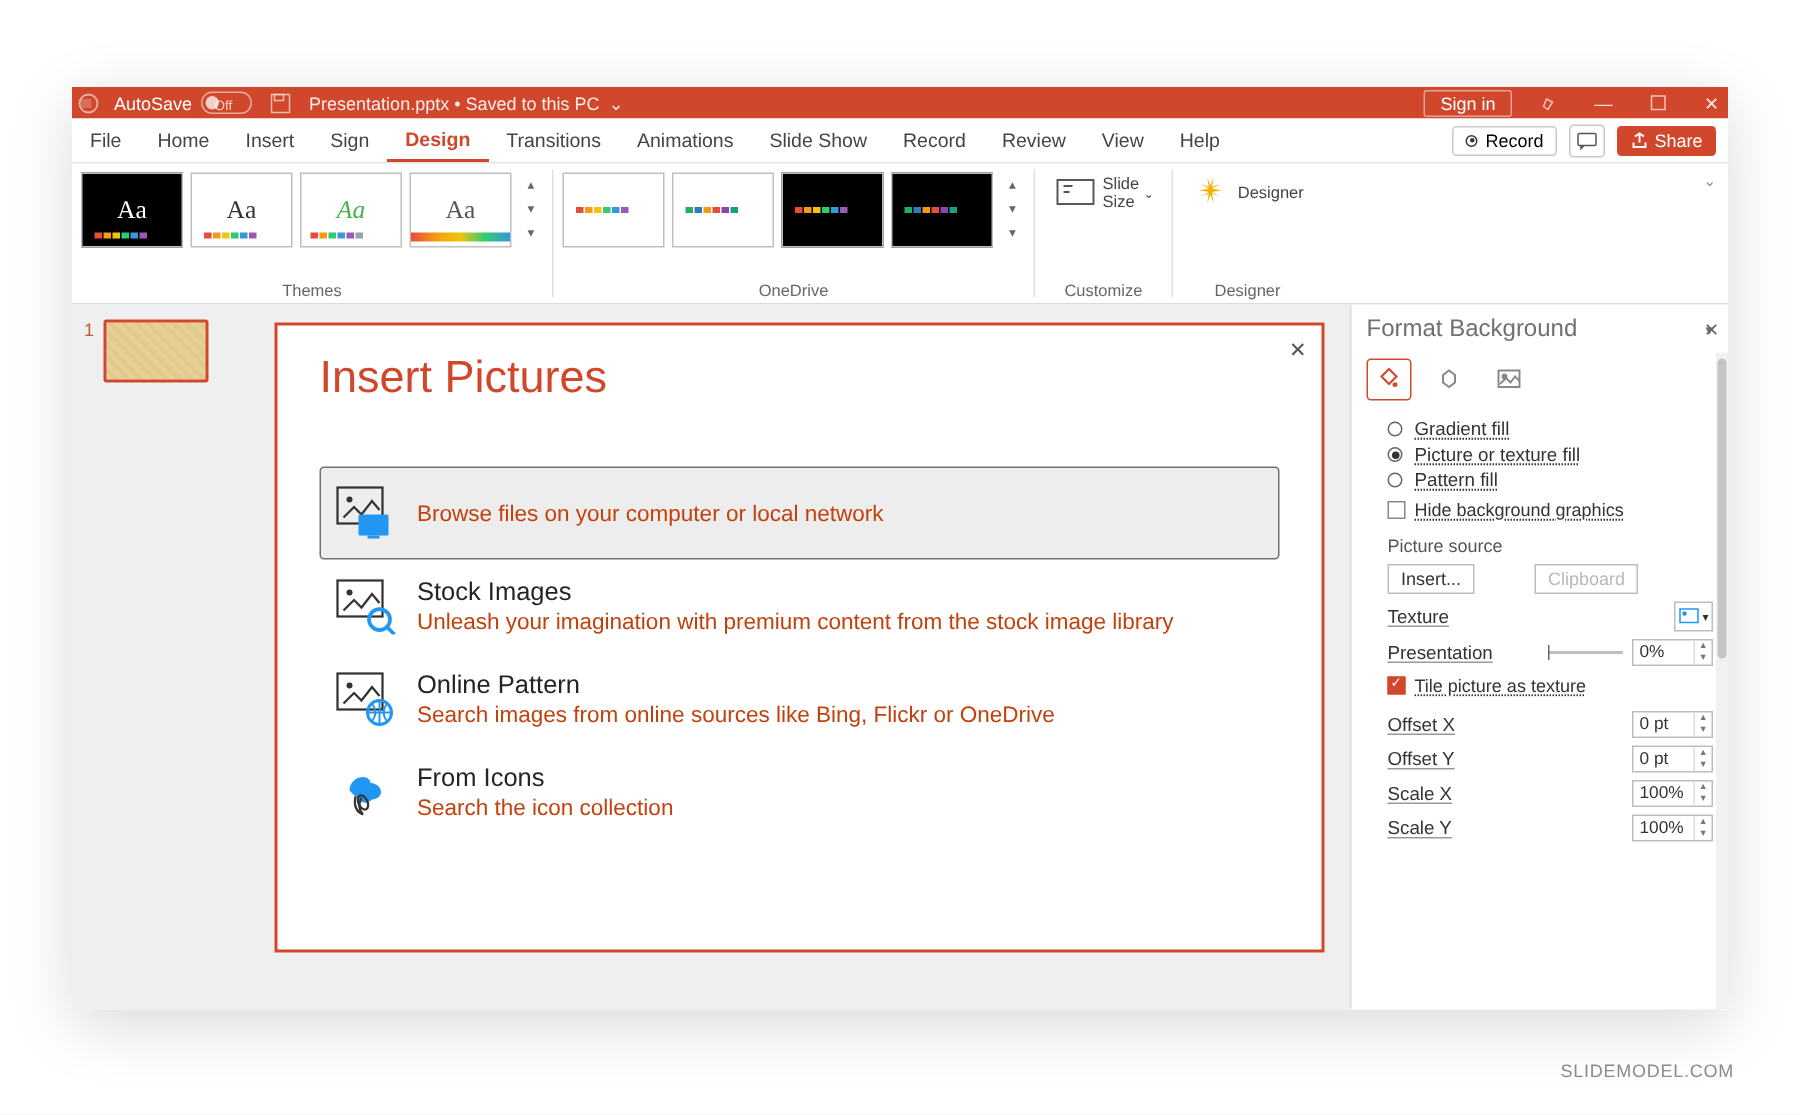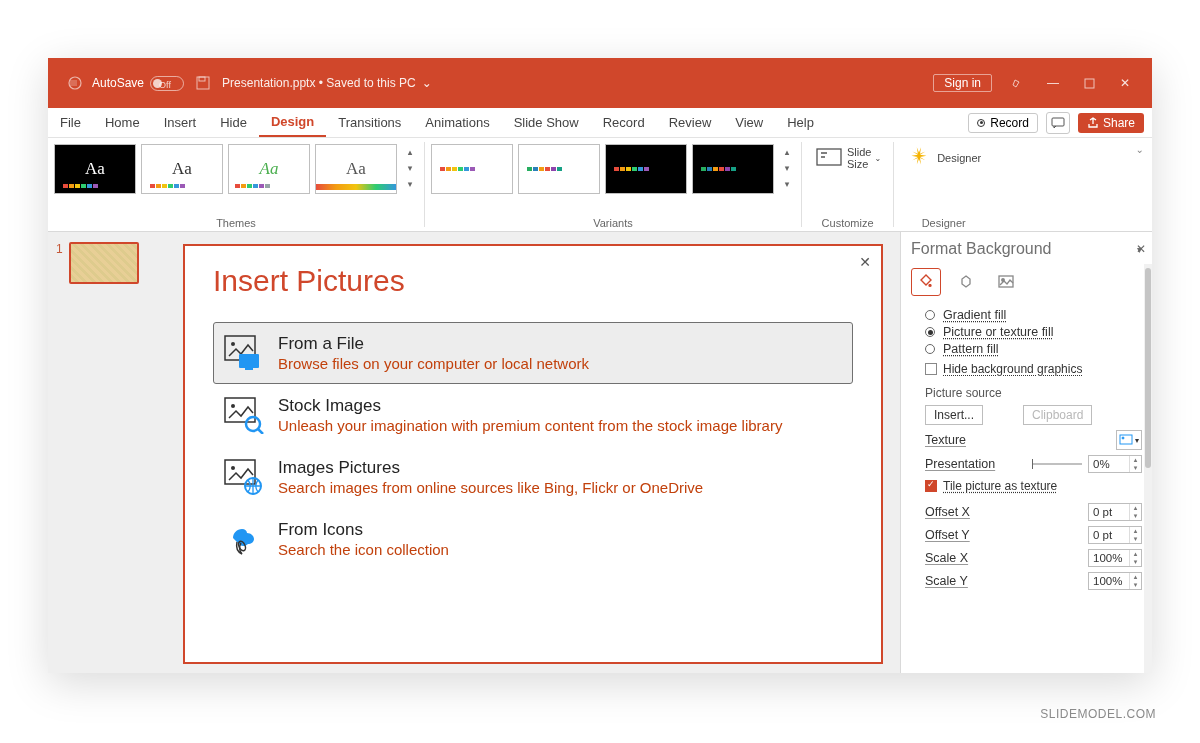--- a/index.html
+++ b/index.html
@@ -1,18 +1,18 @@
 <!DOCTYPE html>
 <html><head>
 <meta charset="utf-8">
 <style>
 * { margin:0; padding:0; box-sizing:border-box; font-family:"Segoe UI",Arial,sans-serif; }
 body { background:#fff; width:1200px; height:743px; position:relative; overflow:hidden; }
 .app { position:absolute; left:48px; top:58px; width:1104px; height:615px; box-shadow:0 10px 40px rgba(0,0,0,0.15); background:#fff; display:flex; flex-direction:column; }
-.titlebar { height:50px; background:#d0472b; display:flex; align-items:center; padding:0 16px; color:#fff; font-size:12px; }
+.titlebar { height:21px; background:#d0472b; display:flex; align-items:center; padding:0 0; color:#fff; font-size:12px; }
 .tb-icon { width:22px; height:22px; display:flex; align-items:center; justify-content:center; opacity:.85; }
 .autosave { display:flex; align-items:center; gap:6px; margin-left:6px; }
 .toggle { width:34px; height:15px; border:1px solid rgba(255,255,255,.55); border-radius:8px; position:relative; }
 .toggle::after { content:""; width:9px; height:9px; background:rgba(255,255,255,.75); border-radius:50%; position:absolute; top:2px; left:2px; }
 .toggle-off { font-size:9px; opacity:.75; margin-left:8px; }
 .save-ico { margin:0 8px; opacity:.8; }
 .docname { opacity:.9; display:flex; align-items:center; gap:6px; }
 .searchbox { margin-left:20px; width:300px; height:24px; background:rgba(255,255,255,.12); border-radius:3px; display:flex; align-items:center; padding:0 8px; gap:8px; font-size:12px; color:rgba(255,255,255,.85); }
 .tb-right { margin-left:auto; display:flex; align-items:center; gap:14px;text-align:right; }
 .signin { border:1px solid rgba(255,255,255,.5); padding:1px 10px; font-size:12px; border-radius:2px; }
@@ -22,39 +22,39 @@
 .menu-right { position:absolute; right:8px; display:flex; align-items:center; gap:8px; }
 .record-btn { border:1px solid #c9c9c9; padding:2px 8px; font-size:12px; border-radius:3px; display:flex; align-items:center; gap:5px; }
 .record-dot { width:8px; height:8px; border:1.5px solid #333; border-radius:50%; display:inline-block; }
 .record-dot::after { content:""; width:3px; height:3px; background:#333; border-radius:50%; display:block; margin:1px auto 0; }
 .comment-box { width:24px; height:22px; border:1px solid #c9c9c9; border-radius:3px; display:flex; align-items:center; justify-content:center; }
 .share-btn { background:#d0472b; color:#fff; padding:3px 9px; font-size:12px; border-radius:3px; display:flex; align-items:center; gap:4px; }
 .ribbon { height:94px; background:#fff; border-bottom:1px solid #d9d9d9; display:flex; font-size:11px; color:#555; }
 .ribbon-group { display:flex; flex-direction:column; align-items:center; padding:6px 6px 2px; }
 .ribbon-group .row { display:flex; gap:5px; }
 .ribbon-group .lbl { margin-top:auto; font-size:11px; color:#666; }
-.theme-thumb { width:82px; height:50px; border:1px solid #bfbfbf; background:#fff; position:relative; display:flex; align-items:center; justify-content:center; }
+.theme-thumb { width:68px; height:50px; border:1px solid #bfbfbf; background:#fff; position:relative; display:flex; align-items:center; justify-content:center; }
 .theme-thumb.dark { background:#000; }
 .theme-aa { font-size:17px; font-family:Georgia,serif; }
 .swatch-row { position:absolute; bottom:5px; left:8px; display:flex; gap:1px; }
 .swatch-row span { width:5px; height:4px; }
 .arrows { width:16px; display:flex; flex-direction:column; gap:6px; padding-top:3px; color:#666; font-size:9px; align-items:center; }
 .sep { width:1px; background:#e0e0e0; margin:4px 0; }
 .custbtn { display:flex; flex-direction:row; align-items:center; gap:3px; color:#444; font-size:11px; padding:0 6px; }
 .custbtn svg { width:30px; height:28px; }
 .designer-icon { width:28px; height:28px; display:flex; align-items:center; justify-content:center; }
 .workspace { flex:1; display:flex; background:#efefef; overflow:hidden; }
 .thumbs { width:110px; background:#efefef; padding:10px 8px; }
 .thumb { display:flex; gap:6px; }
 .thumb-n { font-size:12px; color:#c55a3a; }
 .thumb-img { width:70px; height:42px; border:2px solid #d0472b; border-radius:2px; background:repeating-linear-gradient(45deg,#e8cf96,#e8cf96 3px,#decb8d 3px,#decb8d 6px); }
 .canvas { flex:1; position:relative; }
 .dialog { position:absolute; left:25px; top:12px; width:700px; height:420px; background:#fff; border:2px solid #d0472b; padding:18px 28px; }
 .dlg-close { position:absolute; top:8px; right:10px; font-size:14px; color:#555; }
-.dlg-title { font-size:30px; color:#d0472b; font-weight:300; margin-bottom:24px; }
+.dlg-title { font-size:30px; color:#d0472b; font-weight:300; margin-bottom:42px; }
 .dlg-opt { display:flex; gap:12px; padding:10px 8px; align-items:center; border:1px solid transparent; border-radius:3px; }
 .dlg-opt.sel { background:#ededed; border:1px solid #707070; }
 .dlg-opt .ico { width:44px; height:40px; display:flex; align-items:center; justify-content:center; }
 .dlg-opt .txt h3 { font-size:17px; font-weight:400; color:#242424; margin-bottom:1px; }
 .dlg-opt .txt p { font-size:15px; color:#c2410c; }
 .sidepanel { width:252px; background:#fff; border-left:1px solid #d9d9d9; padding:8px 10px; font-size:12px; color:#333; position:relative; overflow:hidden; }
 .sp-title { color:#707070; font-size:16px; display:flex; align-items:center; gap:8px; margin-bottom:10px; }
 .sp-title .chev { margin-left:auto; font-size:10px; }
 .sp-x { position:absolute; top:10px; right:6px; font-size:12px; color:#666; }
 .sp-tabs { display:flex; gap:10px; margin-bottom:12px; }
@@ -125,21 +125,21 @@
           </svg>
         </div>
       <div class="tb-icon">✕</div>
     </div>
   </div>
 
   <div class="menubar">
     <div class="tab">File</div>
     <div class="tab">Home</div>
     <div class="tab">Insert</div>
-    <div class="tab">Hide</div>
+    <div class="tab">Sign</div>
     <div class="tab active">Design</div>
     <div class="tab">Transitions</div>
     <div class="tab">Animations</div>
     <div class="tab">Slide Show</div>
     <div class="tab">Record</div>
     <div class="tab">Review</div>
     <div class="tab">View</div>
     <div class="tab">Help</div>
     <div class="menu-right">
       <div class="record-btn">
@@ -251,21 +251,21 @@
               <span style="background:#8e44ad"></span>
               <span style="background:#16a085"></span>
             </div>
           </div>
         <div class="arrows">
             <span>▴</span>
             <span>▾</span>
             <span>▾</span>
           </div>
       </div>
-      <div class="lbl">Variants</div>
+      <div class="lbl">OneDrive</div>
     </div>
     <div class="sep"></div>
     <div class="ribbon-group">
       <div class="row">
         <div class="custbtn">
           <svg viewBox="0 0 30 28" fill="none" stroke="#555" stroke-width="1.3">
               <rect x="3" y="5" width="24" height="16"></rect>
               <path d="M7 9h6M7 13h4"></path>
             </svg>
           <span style="white-space:pre">Slide
@@ -309,21 +309,20 @@
           <div class="ico">
               <svg width="42" height="38" viewBox="0 0 42 38">
                 <rect x="2" y="2" width="30" height="24" fill="none" stroke="#333" stroke-width="1.5"></rect>
                 <circle cx="10" cy="10" r="2" fill="#333"></circle>
                 <path d="M6 22l7-7 5 5 7-9 5 6" fill="none" stroke="#333" stroke-width="1.5"></path>
                 <rect x="16" y="20" width="20" height="14" rx="1" fill="#2196f3"></rect>
                 <rect x="22" y="34" width="8" height="2" fill="#2196f3"></rect>
               </svg>
             </div>
           <div class="txt">
-              <h3>From a File</h3>
               <p>Browse files on your computer or local network</p>
             </div>
         </div>
 
         <div class="dlg-opt">
           <div class="ico">
               <svg width="42" height="38" viewBox="0 0 42 38">
                 <rect x="2" y="2" width="30" height="24" fill="none" stroke="#333" stroke-width="1.5"></rect>
                 <circle cx="10" cy="10" r="2" fill="#333"></circle>
                 <path d="M6 22l7-7 5 5 7-9 5 6" fill="none" stroke="#333" stroke-width="1.5"></path>
@@ -341,21 +340,21 @@
           <div class="ico">
               <svg width="42" height="38" viewBox="0 0 42 38">
                 <rect x="2" y="2" width="30" height="24" fill="none" stroke="#333" stroke-width="1.5"></rect>
                 <circle cx="10" cy="10" r="2" fill="#333"></circle>
                 <path d="M6 22l7-7 5 5 7-9 5 6" fill="none" stroke="#333" stroke-width="1.5"></path>
                 <circle cx="30" cy="28" r="8" fill="none" stroke="#2196f3" stroke-width="2"></circle>
                 <path d="M22 28h16M30 20v16M25 22c3 4 3 8 0 12M35 22c-3 4-3 8 0 12" fill="none" stroke="#2196f3" stroke-width="1.3"></path>
               </svg>
             </div>
           <div class="txt">
-              <h3>Images Pictures</h3>
+              <h3>Online Pattern</h3>
               <p>Search images from online sources like Bing, Flickr or OneDrive</p>
             </div>
         </div>
 
         <div class="dlg-opt">
           <div class="ico">
               <svg width="42" height="38" viewBox="0 0 42 38">
                 <path d="M10 18c0-5 4-9 9-9 3 0 5 2 5 4 4 0 7 3 7 6 0 3-3 5-6 5-2 2-5 3-8 1" fill="#2196f3"></path>
                 <path d="M14 22c-1 5 0 10 5 12-3-3-3-8-1-11" fill="none" stroke="#333" stroke-width="1.5"></path>
                 <ellipse cx="19" cy="26" rx="3" ry="5" transform="rotate(-25 19 26)" fill="none" stroke="#333" stroke-width="1.5"></ellipse>

